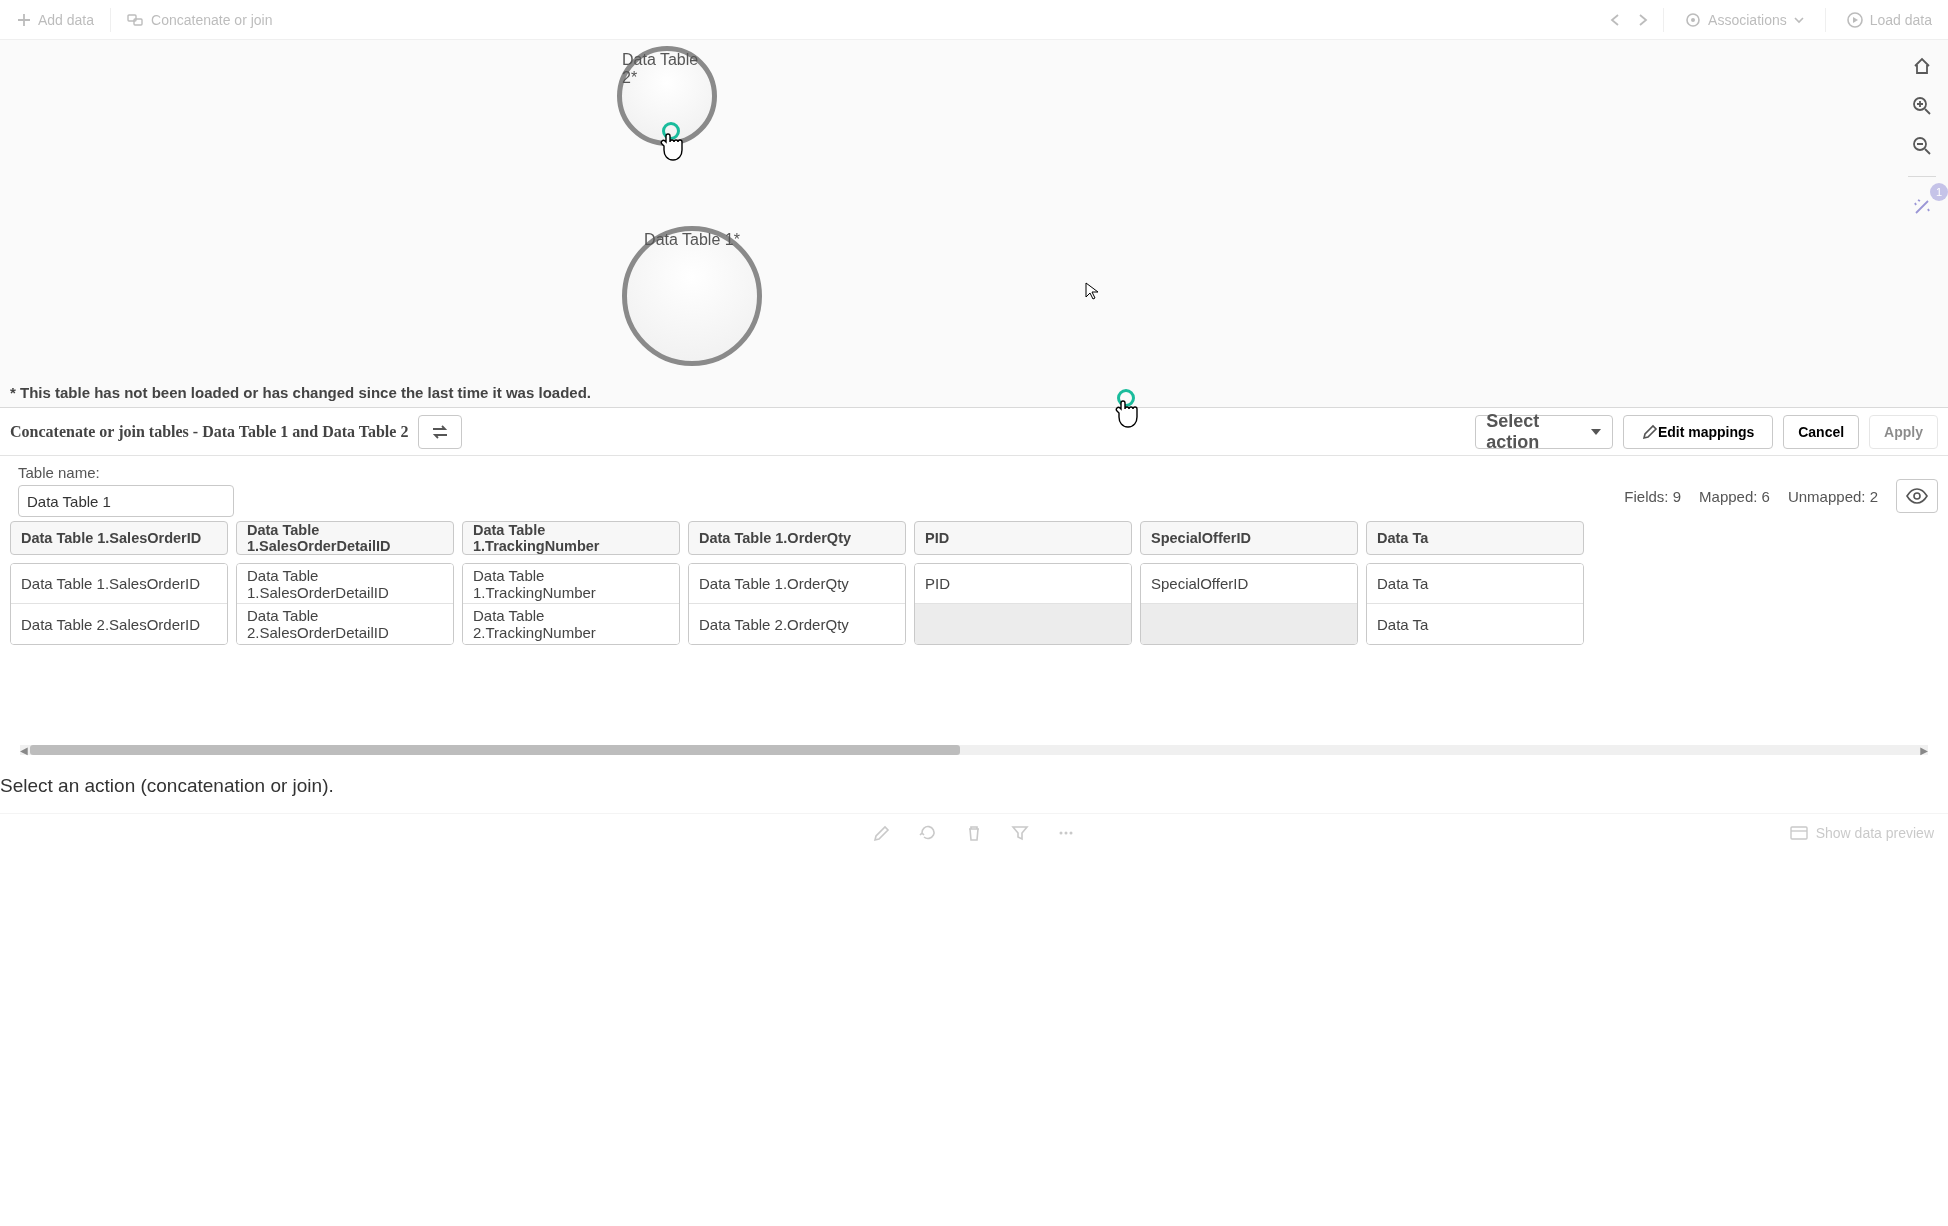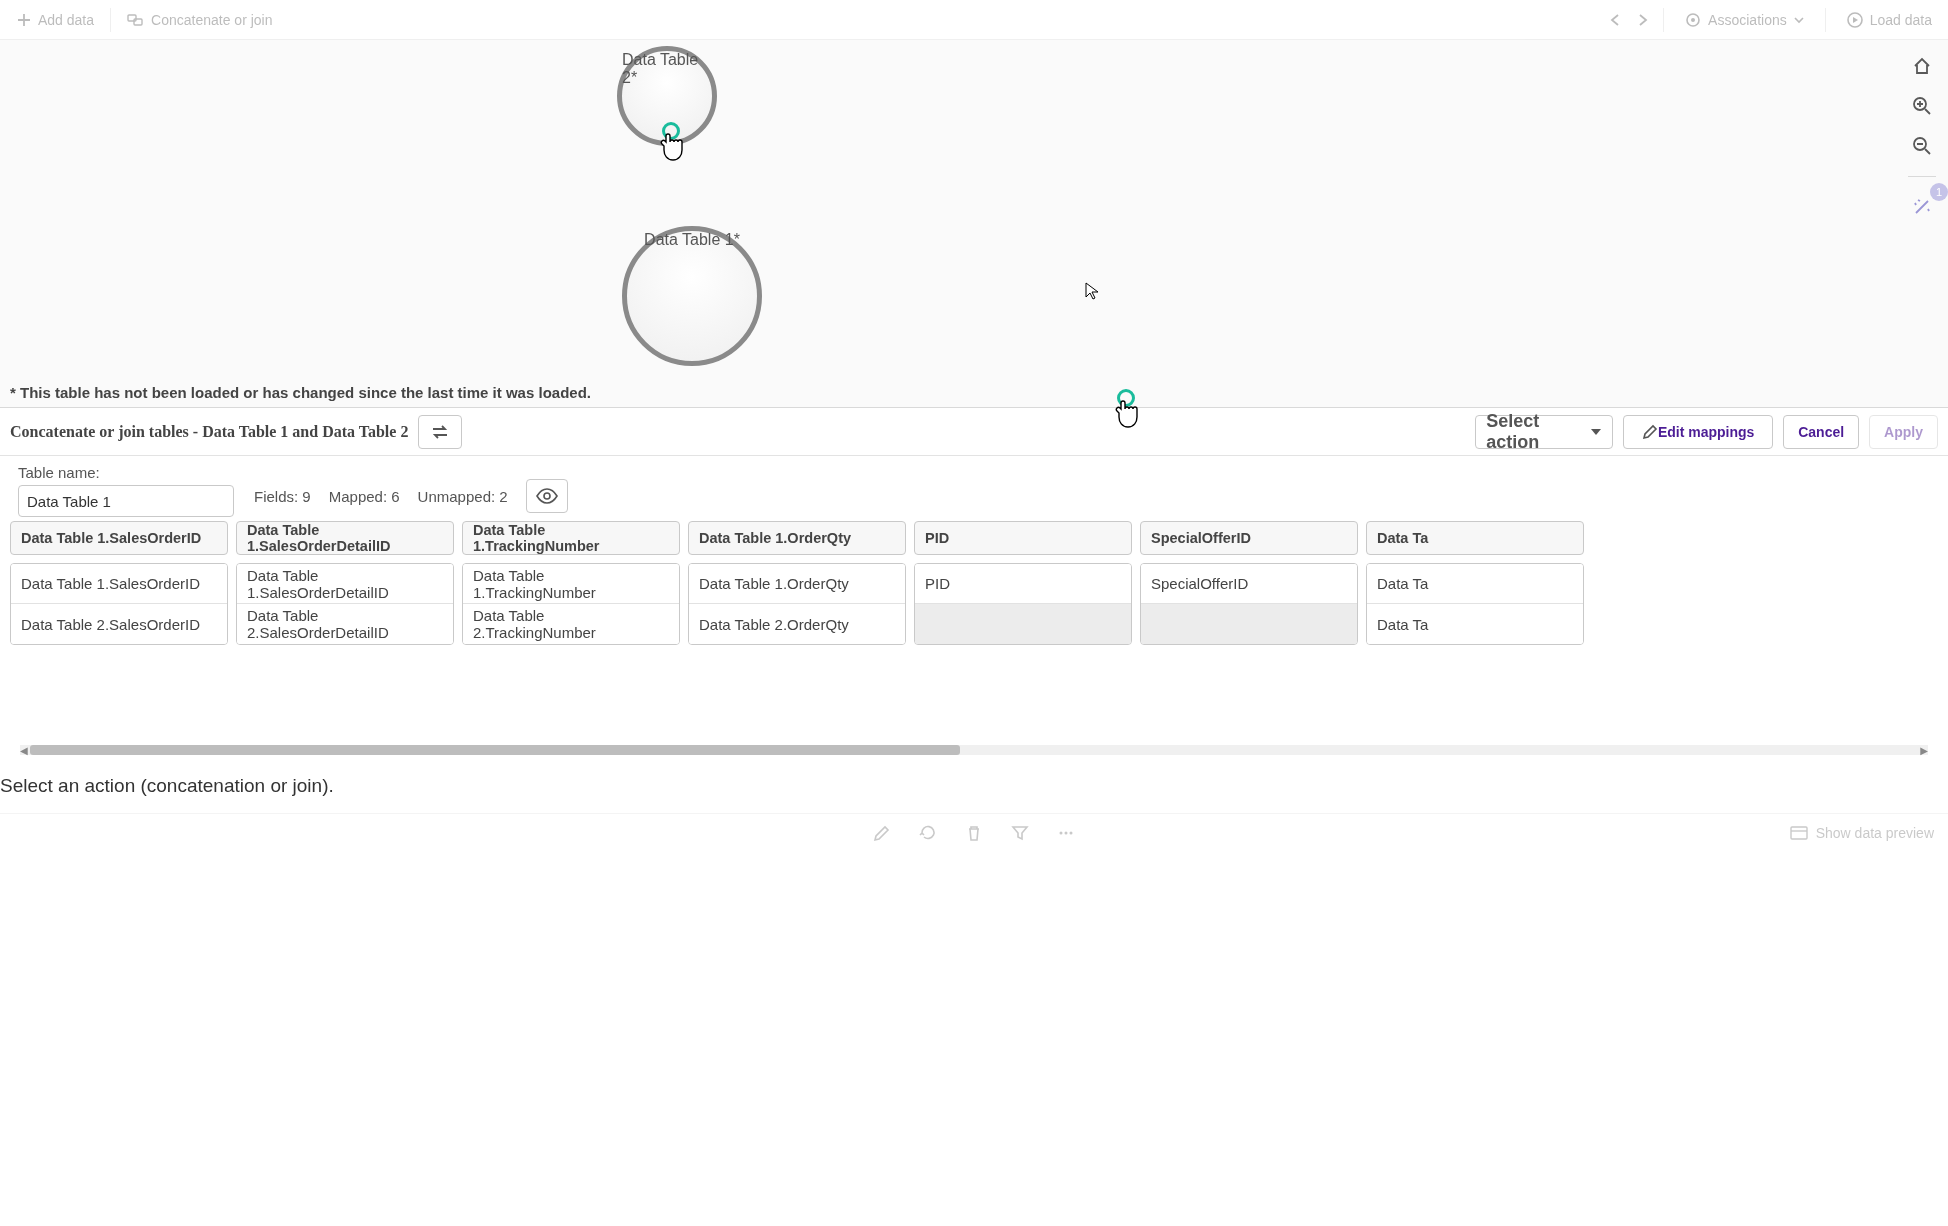--- a/index.html
+++ b/index.html
@@ -32,31 +32,31 @@
 .note { position: absolute; left: 10px; bottom: 6px; font-weight: 700; color: #444; font-size: 15px; }
 
 .mouse-arrow { position: absolute; left: 1085px; top: 242px; width: 14px; height: 18px; }
 
 
 .action-bar { height: 48px; border-bottom: 1px solid #e3e3e3; display: flex; align-items: center; padding: 0 10px; gap: 10px; }
 .action-title { font-weight: 700; color: #444; font-size: 16px; font-family: Liberation Serif, serif; }
 .swap-btn { width: 44px; height: 34px; border: 1px solid #c9c9c9; border-radius: 4px; display: flex; align-items: center; justify-content: center; background: #fff; }
 .action-right { margin-left: auto; display: flex; align-items: center; gap: 10px; }
 .select-action { width: 138px; height: 34px; border: 1px solid #c9c9c9; border-radius: 4px; display: flex; align-items: center; justify-content: space-between; padding: 0 10px; font-weight: 700; color: #555; background: #fff; font-size: 18px; }
-.btn { height: 34px; border: 1px solid #c9c9c9; border-radius: 4px; padding: 0 14px; display: flex; align-items: center; gap: 0; background: #fff; font-size: 14px; color: #4c1d95; font-weight: 700; }
+.btn { height: 34px; border: 1px solid #c9c9c9; border-radius: 4px; padding: 0 14px; display: flex; align-items: center; gap: 0; background: #fff; font-size: 14px; color: #000000; font-weight: 700; }
 .btn.disabled { opacity: 0.45; }
 .edit-mappings { width: 150px; justify-content: center; position: relative; }
 
 
 .name-row { padding: 8px 10px 4px 18px; }
 .name-label { font-size: 15px; color: #555; margin-bottom: 4px; }
 .name-input { width: 216px; height: 32px; border: 1px solid #c9c9c9; border-radius: 4px; padding: 0 8px; font-size: 15px; color: #333; }
 
 
-.stats-row { display: flex; align-items: center; padding: 0 10px 8px 10px; gap: 18px; font-size: 15px; color: #555; }
+.stats-row { display: flex; align-items: center; padding: 0 10px 8px 10px; gap: 18px; justify-content: flex-end; font-size: 15px; color: #555; }
 .eye-btn { width: 42px; height: 34px; border: 1px solid #c9c9c9; border-radius: 4px; display: flex; align-items: center; justify-content: center; background: #fff; }
 
 
 .field-scroll { position: relative; padding: 0 10px 6px 10px; overflow: hidden; }
 .field-row { display: flex; gap: 8px; }
 .field-col { width: 218px; flex: 0 0 218px; border: 1px solid #c9c9c9; border-radius: 4px; background: #fff; }
 .hdr-row .field-col { height: 34px; display: flex; align-items: center; padding: 0 10px; font-weight: 700; background: #f7f7f7; font-size: 14.5px; color: #444; }
 .body-block { margin-top: 8px; display: flex; gap: 8px; }
 .body-col { width: 218px; flex: 0 0 218px; border: 1px solid #c9c9c9; border-radius: 4px; overflow: hidden; }
 .body-cell { height: 40px; display: flex; align-items: center; padding: 0 10px; font-size: 15px; color: #444; background: #fff; border-bottom: 1px solid #e2e2e2; }

